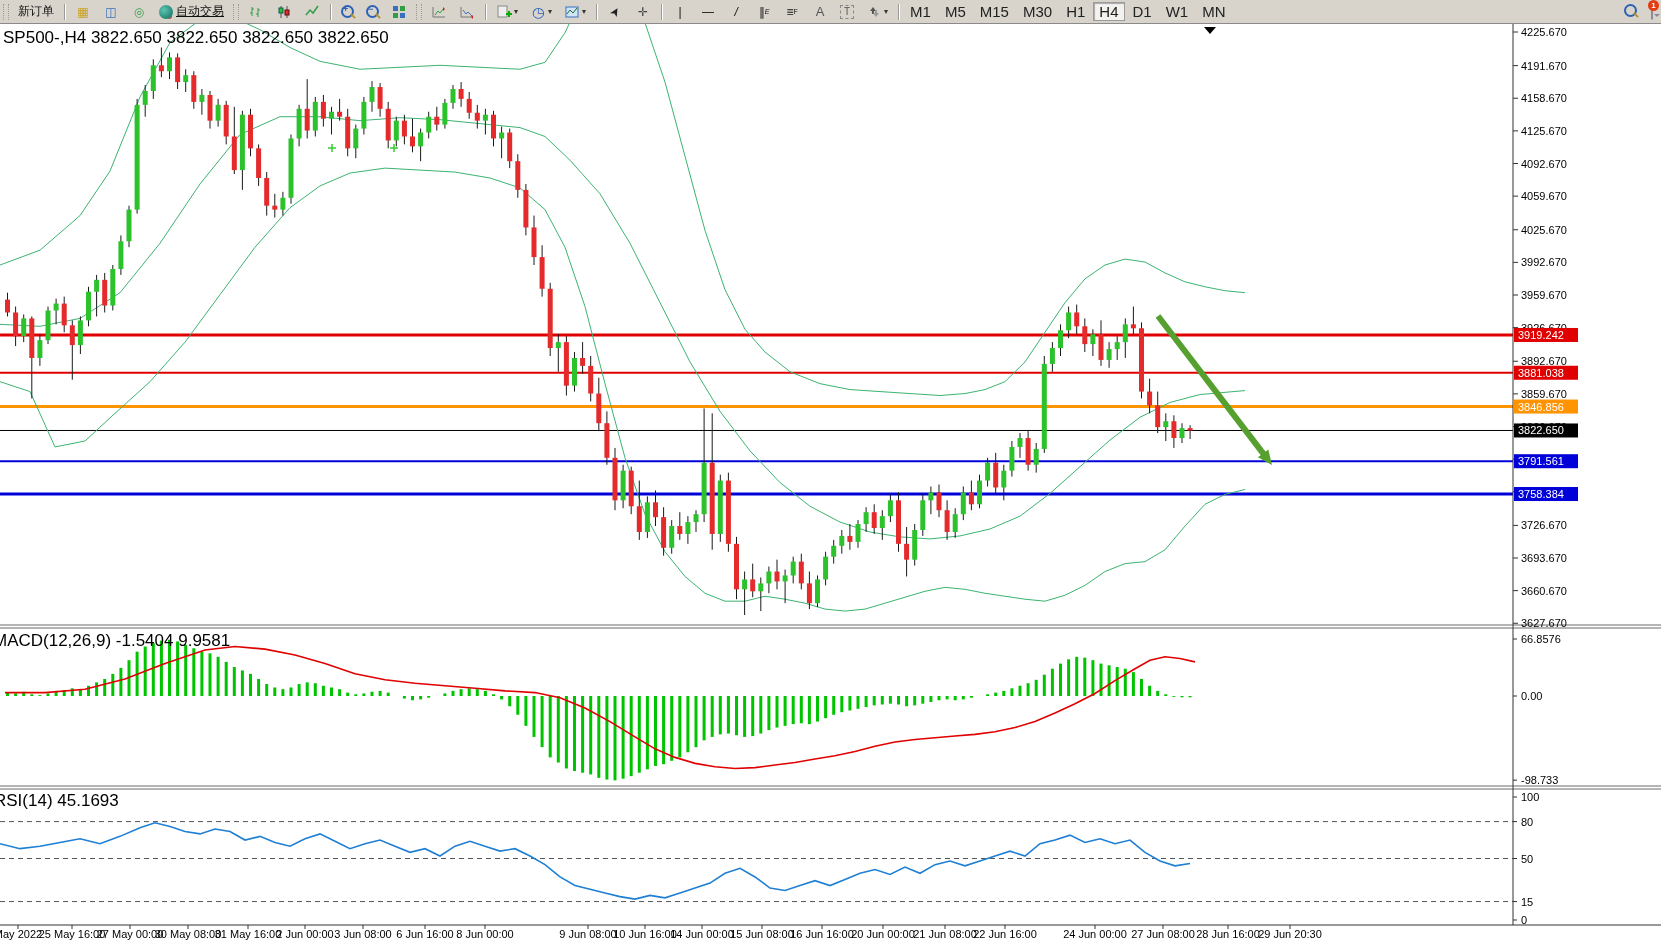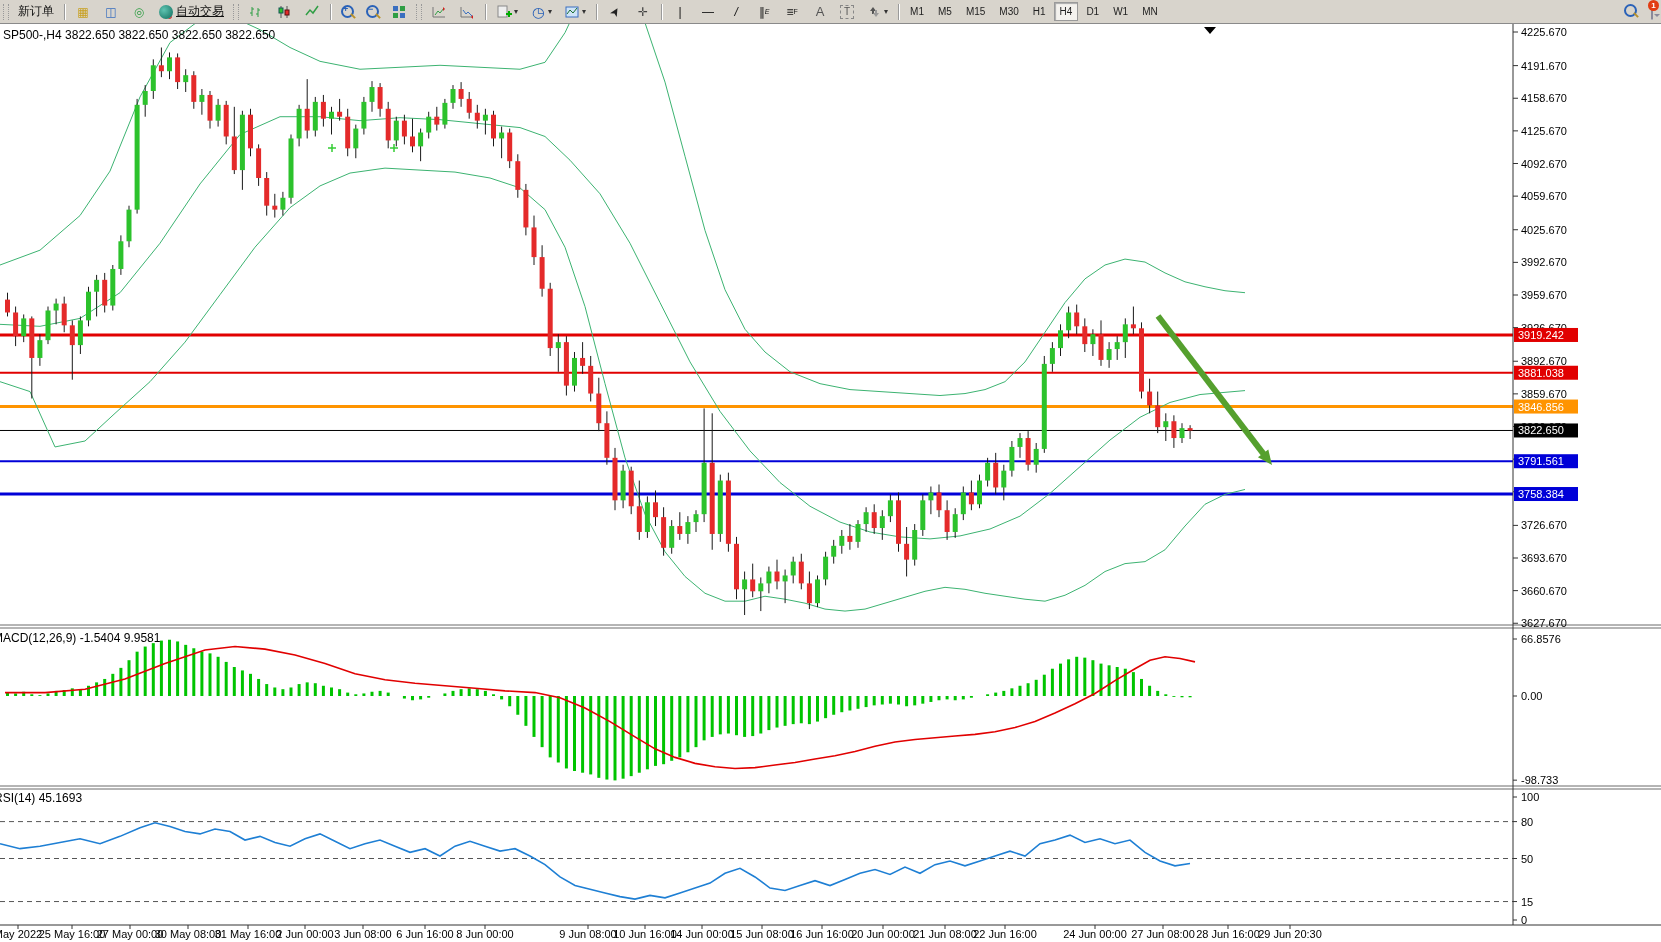--- a/index.html
+++ b/index.html
@@ -7,32 +7,32 @@
   #stage{position:relative;width:1661px;height:942px;overflow:hidden;}
   
   #toolbar{position:absolute;left:0;top:0;width:1661px;height:23px;background:#d8d4cc;
     border-bottom:1px solid #8a8a8a;display:flex;align-items:center;z-index:5;font-size:12px;color:#111;}
   .tbtn{height:19px;display:inline-flex;align-items:center;padding:0 4px;margin:0 1px;border:1px solid transparent;
     white-space:nowrap;cursor:default;}
   .sep{width:1px;height:16px;background:#9a9a9a;margin:0 4px;box-shadow:1px 0 0 #fff;}
   .grip{width:4px;height:16px;margin:0 3px;border-left:1px dotted #999;border-right:1px dotted #999;}
   .ico{display:inline-flex;align-items:center;justify-content:center;width:16px;height:16px;font-size:12px;line-height:1;}
   .caret{font-size:8px;color:#333;margin-left:2px;}
-  .tf{height:17px;display:inline-flex;align-items:center;padding:0 5px;margin:0 1px;font-size:10px;color:#222;border:1px solid transparent;}
+  .tf{height:17px;display:inline-flex;align-items:center;padding:0 5px;margin:0 1px;font-size:15px;color:#222;border:1px solid transparent;}
   .tf.active{background:#f4f2ee;border:1px solid #9a9a9a;box-shadow:inset 1px 1px 1px #aaa;text-align:center;}
   .mag{position:relative;width:9px;height:9px;border:2px solid #2a62b8;border-radius:50%;display:inline-block;}
   .mag::after{content:"";position:absolute;left:7px;top:8px;width:6px;height:2px;background:#b8902a;transform:rotate(45deg);}
   .magsign{position:absolute;left:0px;top:-3px;font-size:9px;font-weight:bold;color:#2a62b8;}
   .bubble{position:relative;width:13px;height:10px;background:#e8e8ee;border:1px solid #8a8a9a;border-radius:2px;}
   .bubble::after{content:"";position:absolute;left:2px;top:9px;border:3px solid transparent;border-top-color:#8a8a9a;}
   .badge{position:absolute;right:-6px;top:-5px;width:11px;height:11px;border-radius:50%;background:#e23c12;color:#fff;
     font-size:8px;font-weight:bold;display:flex;align-items:center;justify-content:center;}
   .right-group{position:absolute;right:8px;top:0;height:23px;display:flex;align-items:center;gap:14px;}
   
-  .ovl{position:absolute;z-index:3;font-size:12px;color:#000;white-space:nowrap;}
+  .ovl{position:absolute;z-index:3;font-size:17px;color:#000;white-space:nowrap;}
   
   #chart-svg{position:absolute;left:0;top:0;z-index:1;}
 </style>
 </head>
 <body>
 <div id="stage">
 
 <div>
   <svg id="chart-svg" width="1661" height="942">
         <defs>

